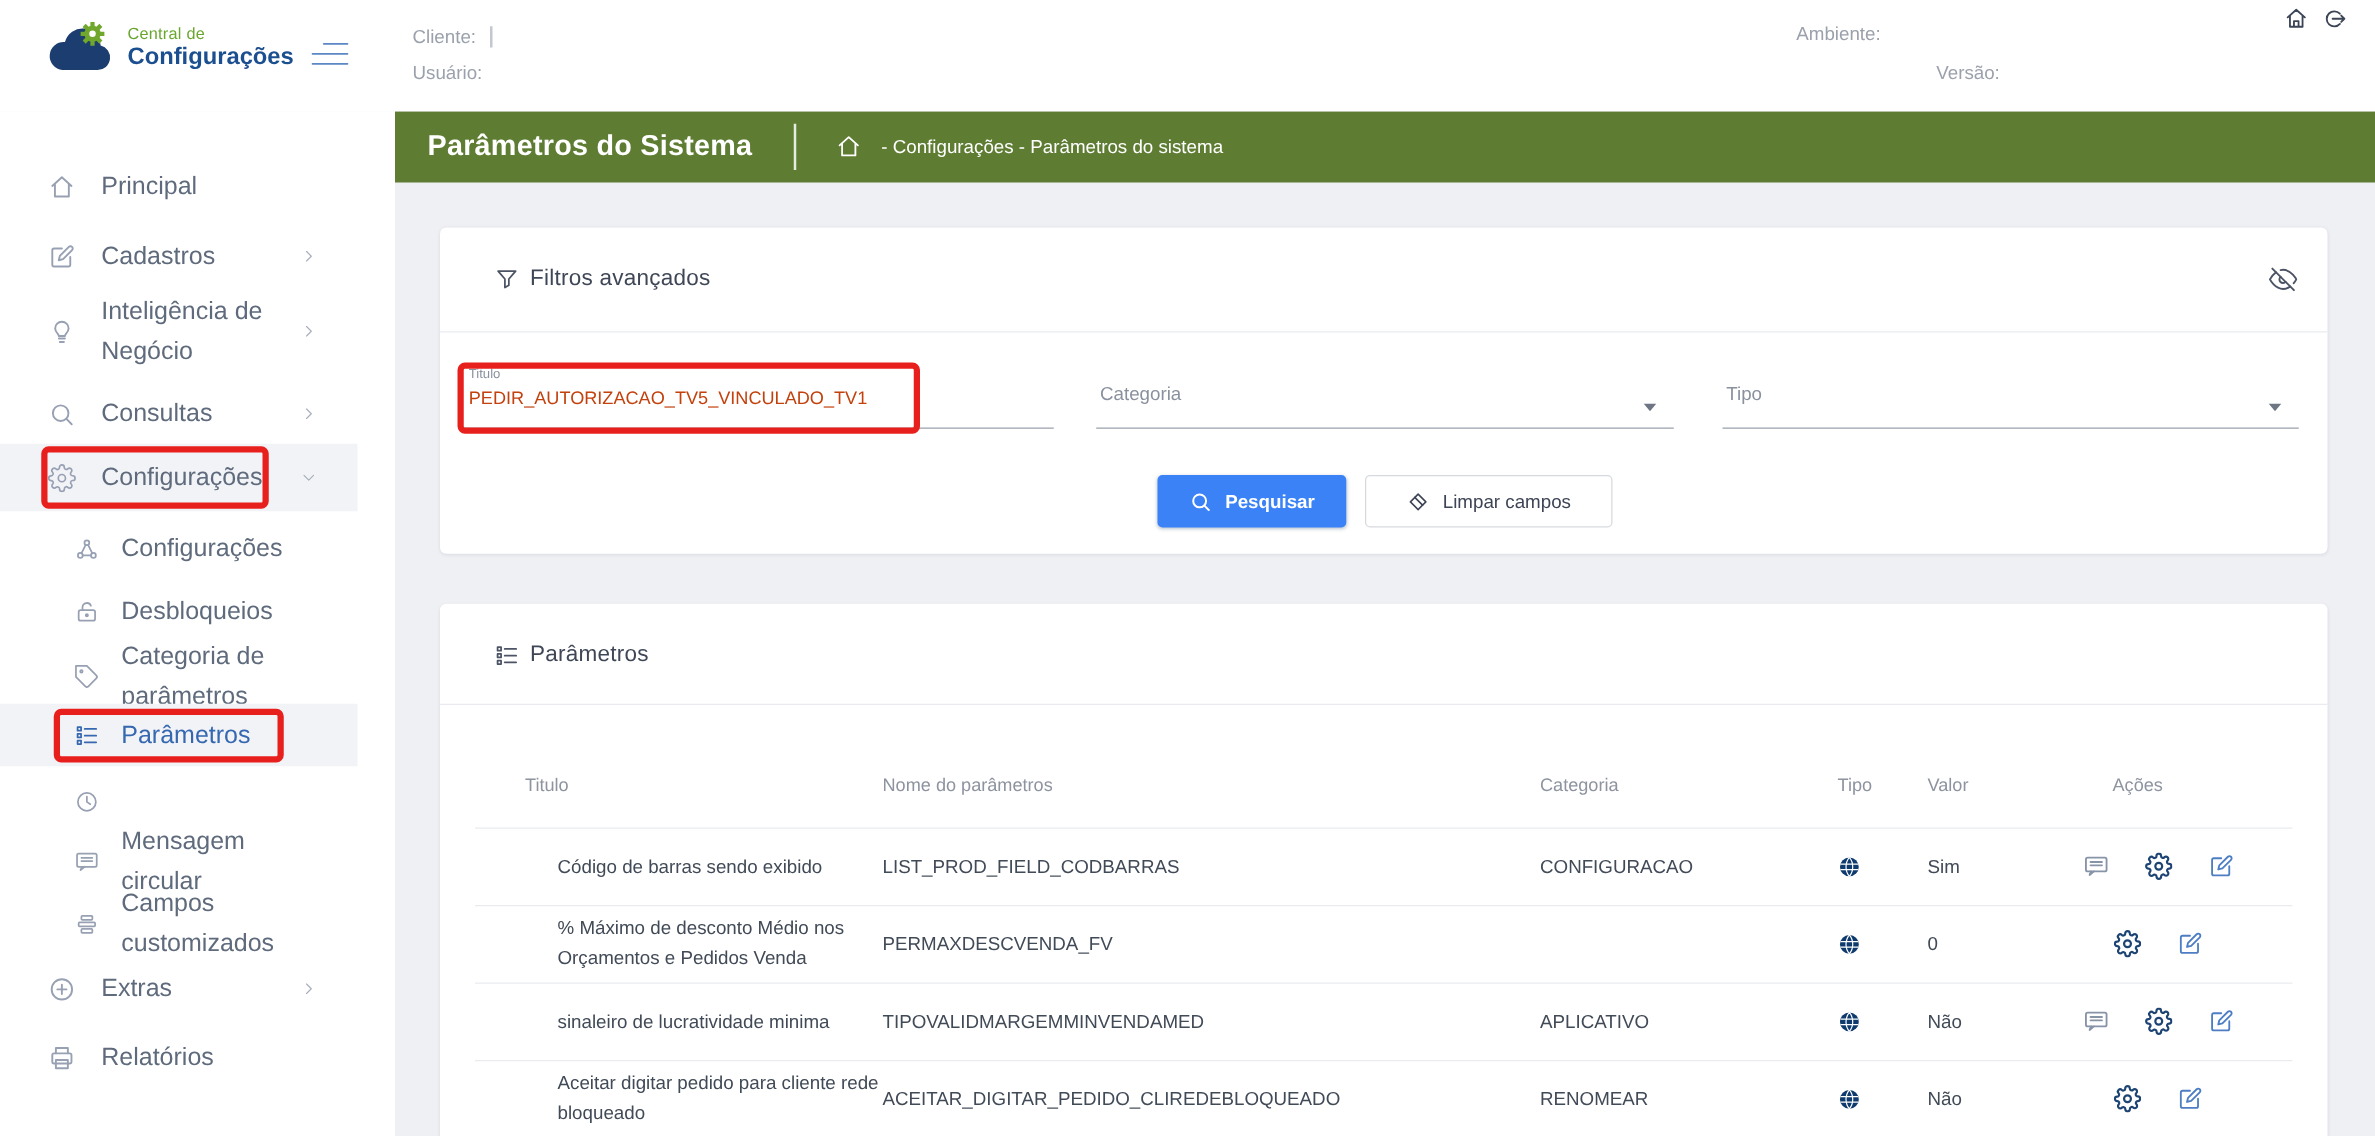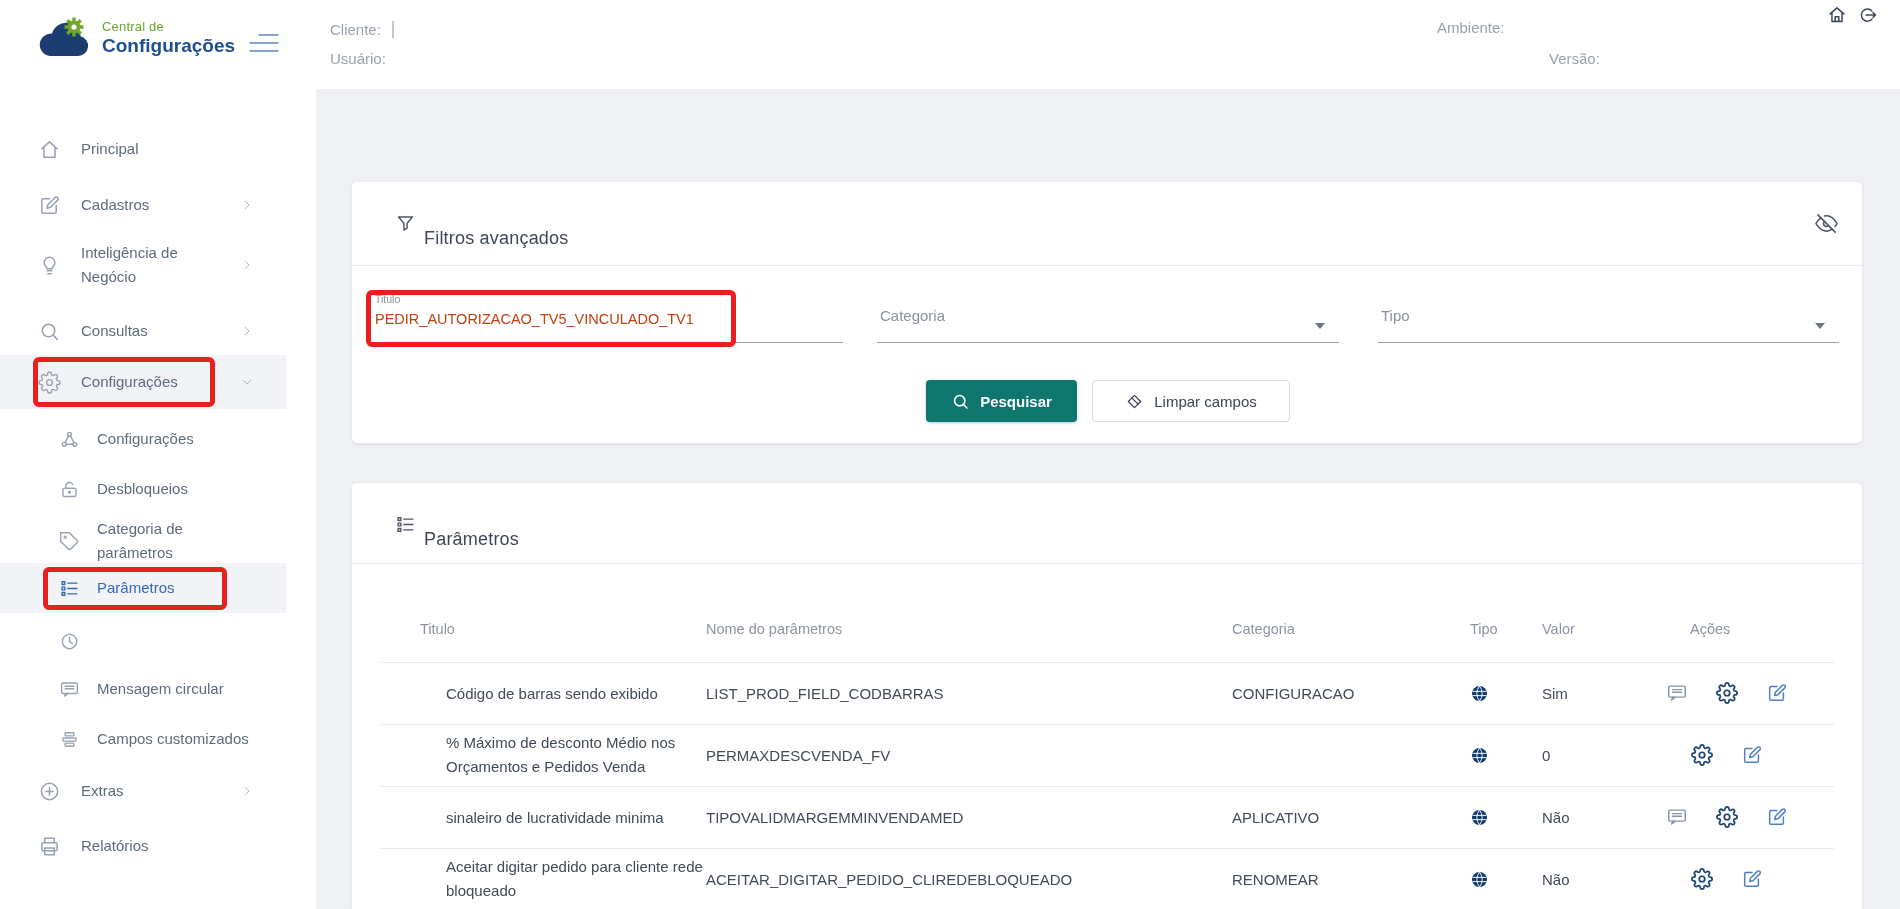--- a/index.html
+++ b/index.html
@@ -14,21 +14,21 @@
   .logo-text .l1 { color:#6aa62e; font-size:13px; letter-spacing:.2px; }
   .logo-text .l2 { color:#1c4f8f; font-size:19px; font-weight:bold; margin-top:1px; }
   .hamburger { position:absolute; left:246px; top:30px; width:36px; height:26px; color:#5b87c5; cursor:pointer; }
   .top-label { position:absolute; color:#9ba1ac; font-size:15px; }
   .cursor-bar { position:absolute; left:392px; top:21px; width:2px; height:17px; background:#c3c8d0; }
   .top-icons { position:absolute; right:22px; top:4px; display:flex; gap:8px; color:#3c4556; }
   .top-icons .tic { width:22px; height:22px; cursor:pointer; }
 
   
   .sidebar { position:absolute; left:0; top:89px; width:316px; height:820px; background:#fff; z-index:4; }
-  .sb-item { position:absolute; left:0; width:286px; display:flex; align-items:center; cursor:pointer; color:#5f6b7c; font-size:15px; }
+  .sb-item { position:absolute; left:0; width:286px; display:flex; align-items:center; cursor:pointer; color:#5f6b7c; font-size:20px; }
   .sb-item.active-bg { background:#f2f3f7; }
   .sb-ic { position:absolute; color:#98a1b3; }
   .sb-ic svg { width:23px; height:23px; }
   .sb-ic.lvl1 { left:38px; }
   .sb-ic.lvl2 { left:59px; }
   .sb-ic.lvl2 svg { width:21px; height:21px; }
   .sb-label { position:absolute; line-height:1.6; }
   .sb-label.lvl1 { left:81px; max-width:150px; }
   .sb-label.lvl2 { left:97px; max-width:160px; }
   .sb-item.blue { color:#3568b0; }
@@ -41,35 +41,35 @@
   
   .content { position:absolute; left:316px; top:89px; width:1584px; height:820px; overflow:hidden; }
   .greenbar { position:absolute; left:0; top:0; width:1584px; height:57px; background:#5e7d33; color:#fff; }
   .gb-title { position:absolute; left:26px; top:14px; font-size:23px; font-weight:bold; letter-spacing:.2px; }
   .gb-div { position:absolute; left:319px; top:10px; width:2px; height:37px; background:rgba(255,255,255,.85); }
   .gb-home { position:absolute; left:352px; top:17px; width:22px; height:22px; color:#fff; cursor:pointer; }
   .gb-bread { position:absolute; left:389px; top:20px; font-size:15px; }
 
   .card { position:absolute; left:36px; width:1510px; background:#fff; border-radius:5px; box-shadow:0 1px 3px rgba(40,50,70,.10); }
   .card-head { position:absolute; left:0; top:0; width:100%; height:83px; }
-  .card-title { position:absolute; left:72px; top:30px; font-size:18px; color:#3f4757; font-weight:500; letter-spacing:.2px;margin-top:16px; }
+  .card-title { position:absolute; left:72px; top:30px; font-size:18px; color:#3f4757; font-weight:500; letter-spacing:.2px; }
   .card-title-ic { position:absolute; left:43px; top:31px; width:21px; height:21px; color:#4b5365; }
   .card-div { position:absolute; left:0; width:100%; height:1px; background:#e9ebf0; }
 
   
   #filter-card { top:93px; height:261px; }
   .eye-off { position:absolute; right:24px; top:30px; width:23px; height:23px; color:#4b5365; cursor:pointer; }
   .field { position:absolute; top:103px; height:58px; }
   .field .flabel { position:absolute; left:5px; top:8px; font-size:10.5px; color:#8a919e; }
   .field .fvalue { position:absgrid; position:absolute; left:5px; top:26px; font-size:14.5px; color:#c2410c; white-space:nowrap; }
   .field .fplaceholder { position:absolute; left:3px; top:22px; font-size:15px; color:#8a919e; }
   .field .underline { position:absolute; left:0; bottom:0; width:100%; height:1px; background:#9aa0ab; }
   .sel-arrow { position:absolute; bottom:14px; width:0; height:0; border-left:5.5px solid transparent; border-right:5.5px solid transparent; border-top:6px solid #6f7683; }
   .btn { position:absolute; top:198px; height:42px; border-radius:4px; display:flex; align-items:center; justify-content:center; gap:10px; font-size:15px; cursor:pointer; font-weight:bold; }
-  #btn-search { left:574px; width:151px; background:#0f766e; color:#fff; box-shadow:0 1px 3px rgba(20,60,100,.3); }
+  #btn-search { left:574px; width:151px; background:#3b82f6; color:#fff; box-shadow:0 1px 3px rgba(20,60,100,.3); }
   #btn-clear { left:740px; width:198px; background:#fff; color:#3d4454; border:1px solid #d6d9de; font-weight:normal; }
   .btn svg { width:19px; height:19px; }
 
   
   #table-card { top:394px; height:430px; }
   .thead-row { position:absolute; left:0; top:114px; width:100%; height:65px; color:#8d939f; font-size:14.5px; }
   .th { position:absolute; top:24px; }
   .trow { position:absolute; left:0; width:100%; height:62px; font-size:15px; color:#414a57; }
   .td { position:absolute; top:0; height:100%; display:flex; align-items:center; }
   .td.wrap { line-height:1.6; align-items:center; }
@@ -303,20 +303,30 @@
       </span>
     <span class="sb-label lvl1">Relatórios</span>
   </div>
 
   <div class="annotation-box" style="left:33px; top:268px; width:182px; height:50px;"></div>
   <div class="annotation-box" style="left:43px; top:478px; width:184px; height:43px;"></div>
 </div>
 
 <div class="content">
 
+  <div class="greenbar">
+    <div class="gb-title">Parâmetros do Sistema</div>
+    <div class="gb-div"></div>
+    <div class="gb-home">
+      <svg class="ic" viewBox="0 0 24 24">
+          <path d="M4 11.2 12 4l8 7.2M6.2 9.6V20h11.6V9.6"></path>
+        </svg>
+    </div>
+    <div class="gb-bread">- Configurações - Parâmetros do sistema</div>
+  </div>
 
   <div class="card" id="filter-card">
     <div class="card-head">
       <span class="card-title-ic">
         <svg class="ic" viewBox="0 0 24 24">
             <path d="M4 4.5h16l-6.2 7.2v5.6l-3.6 2.2V11.7Z"></path>
           </svg>
       </span>
       <div class="card-title">Filtros avançados</div>
       <div class="eye-off">

